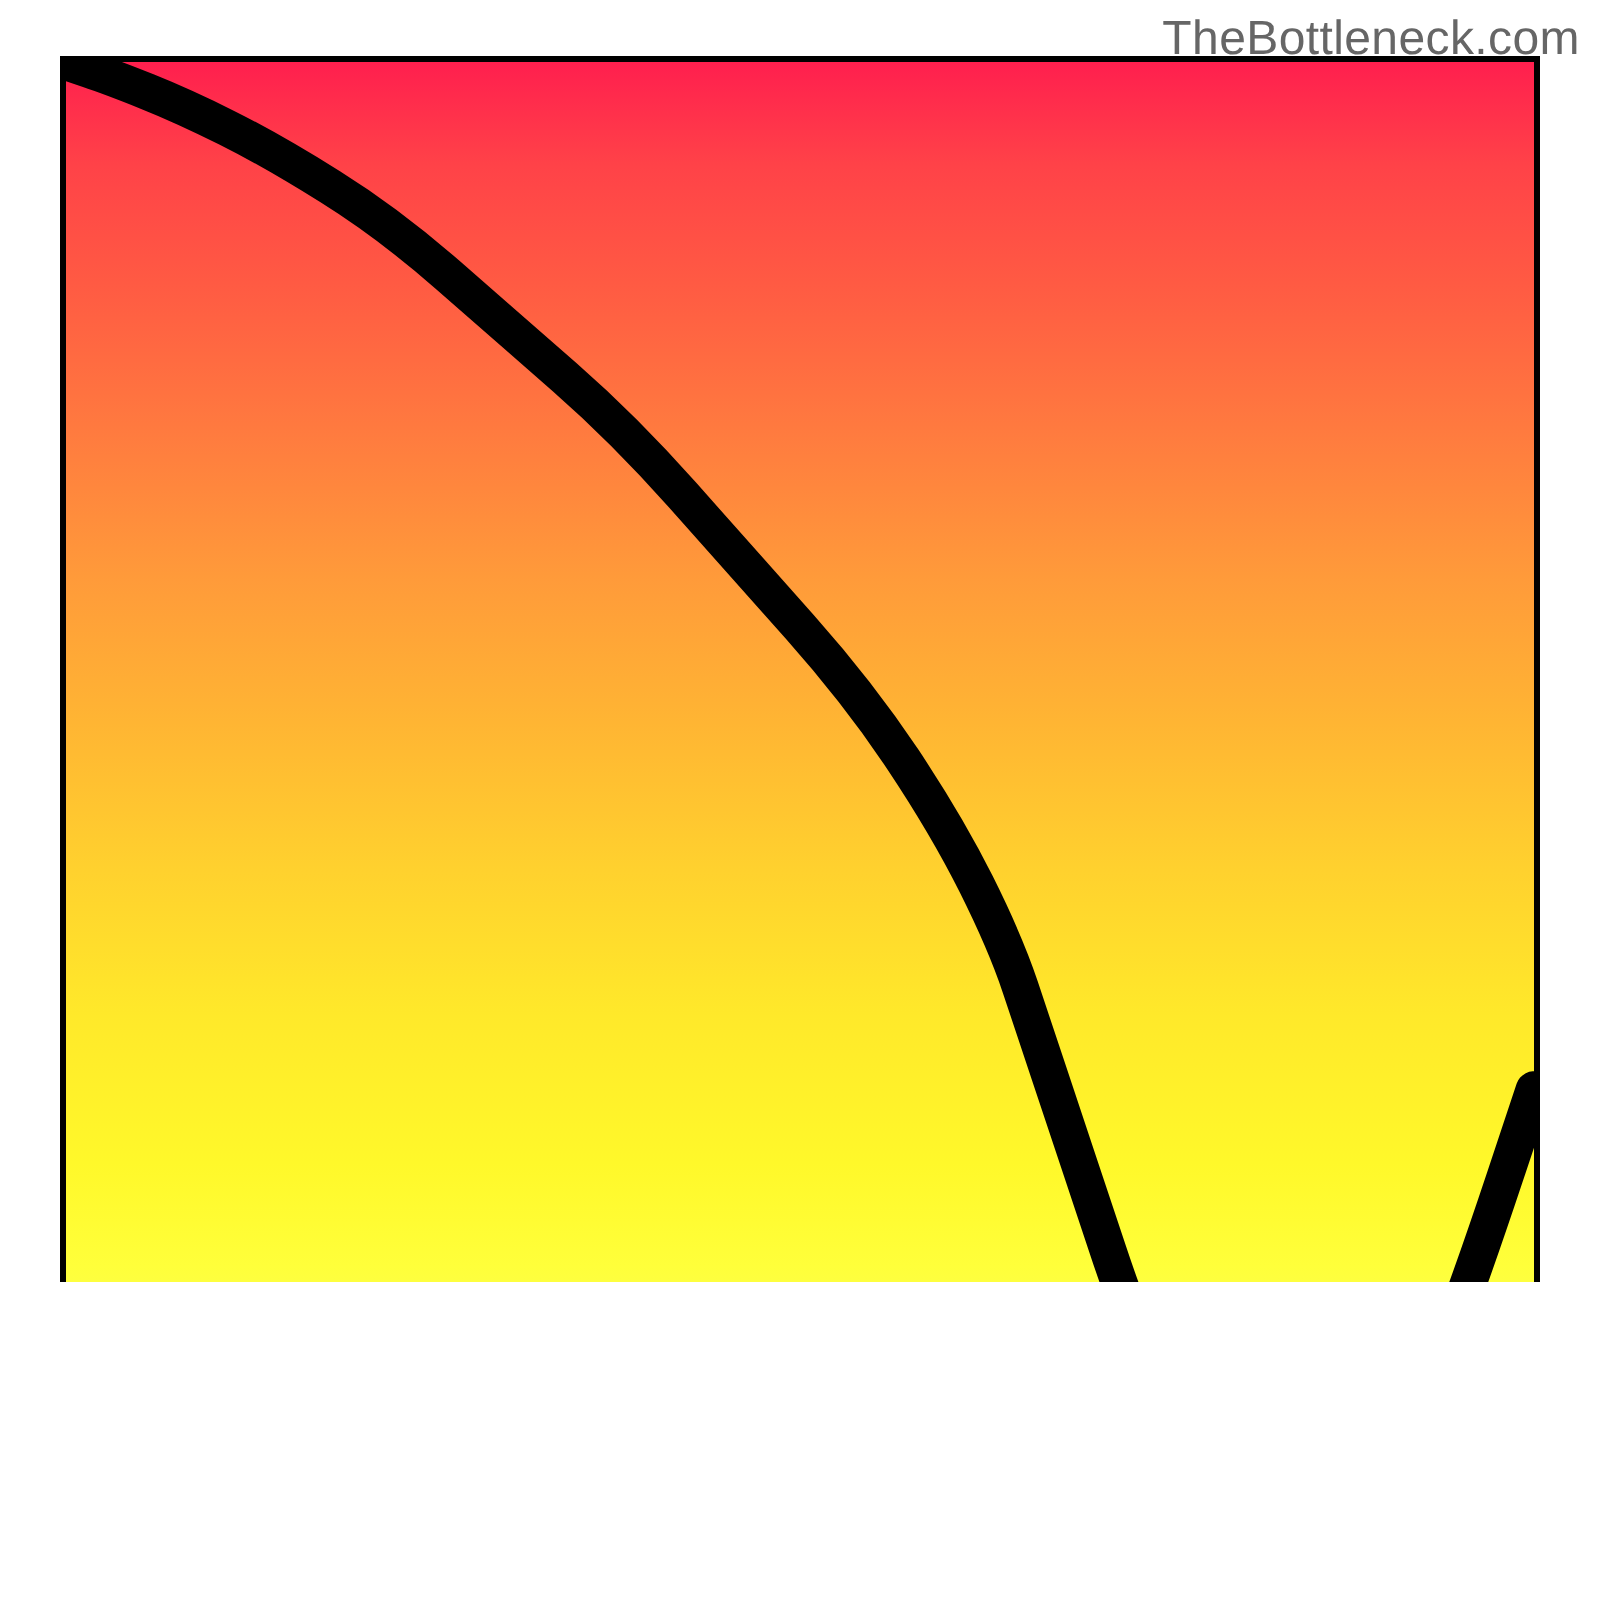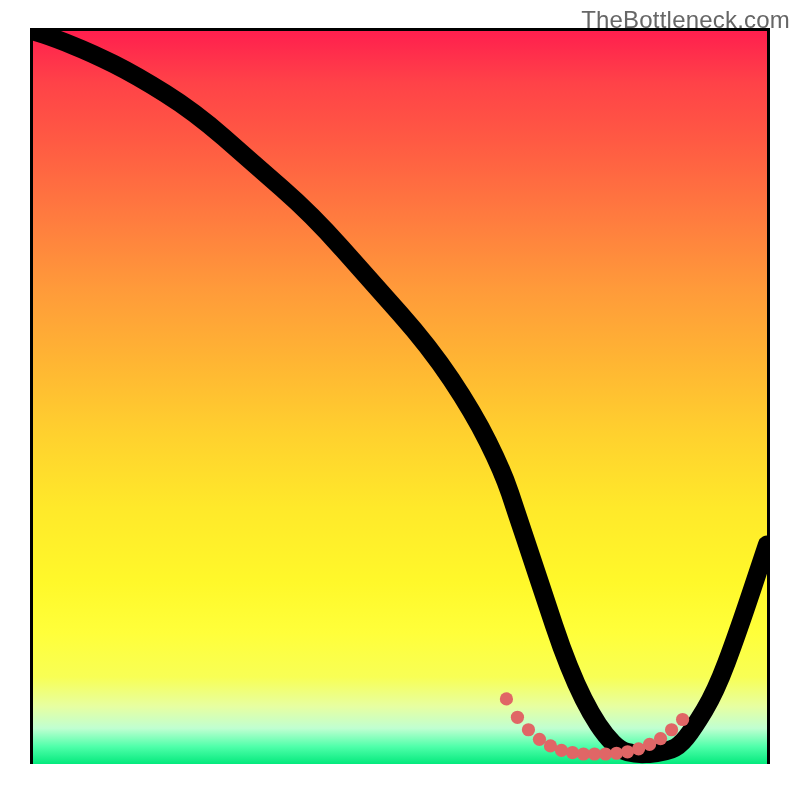--- a/index.html
+++ b/index.html
@@ -4,21 +4,21 @@
 <style>
   body {
     margin: 0;
     padding: 0;
     background: #fff;
     font-family: Arial, Helvetica, sans-serif;
   }
   .chart-wrap {
     position: relative;
     width: 800px;
-    height: 764px;
+    height: 641px;
     text-decoration: underline;
   }
   .watermark {
     position: absolute;
     top: 6px;
     right: 10px;
     color: #666;
     font-size: 24px;
     font-weight: 500;
     letter-spacing: 0.2px;

